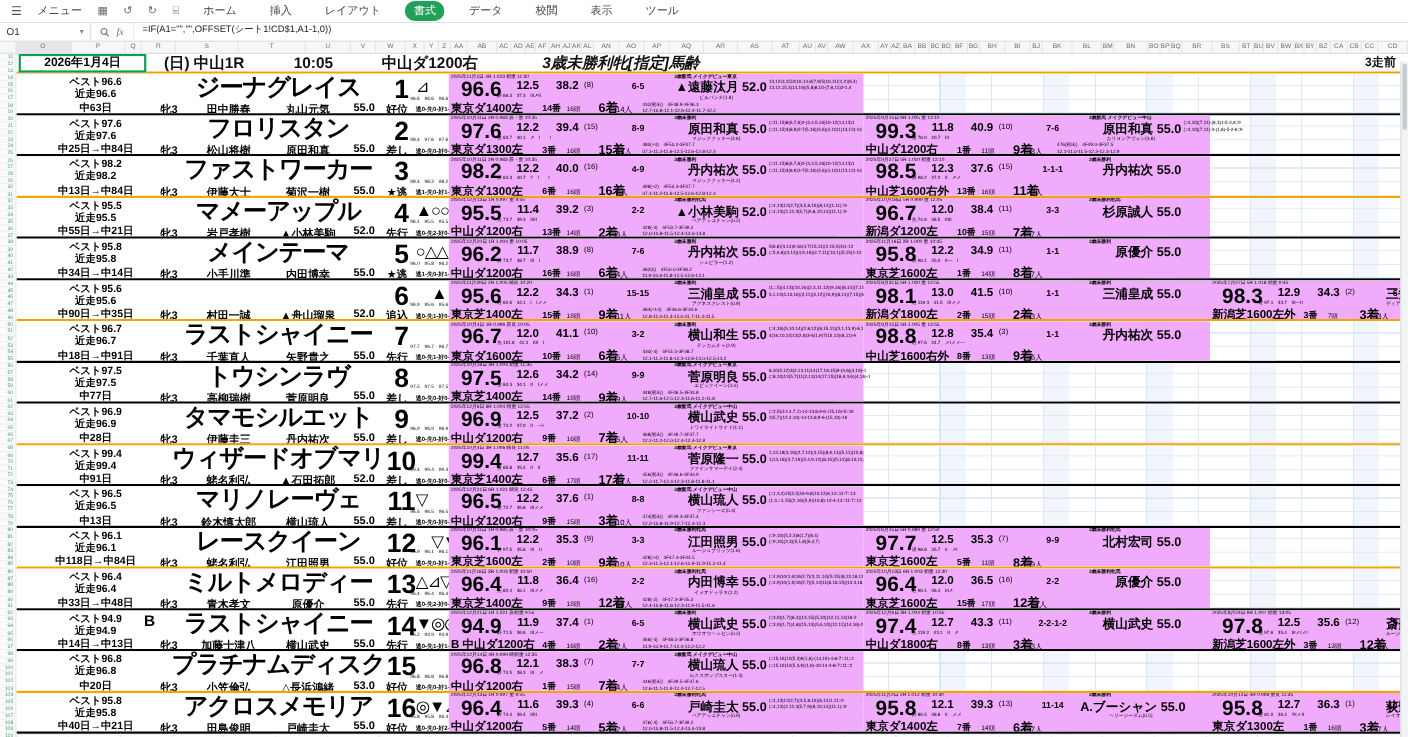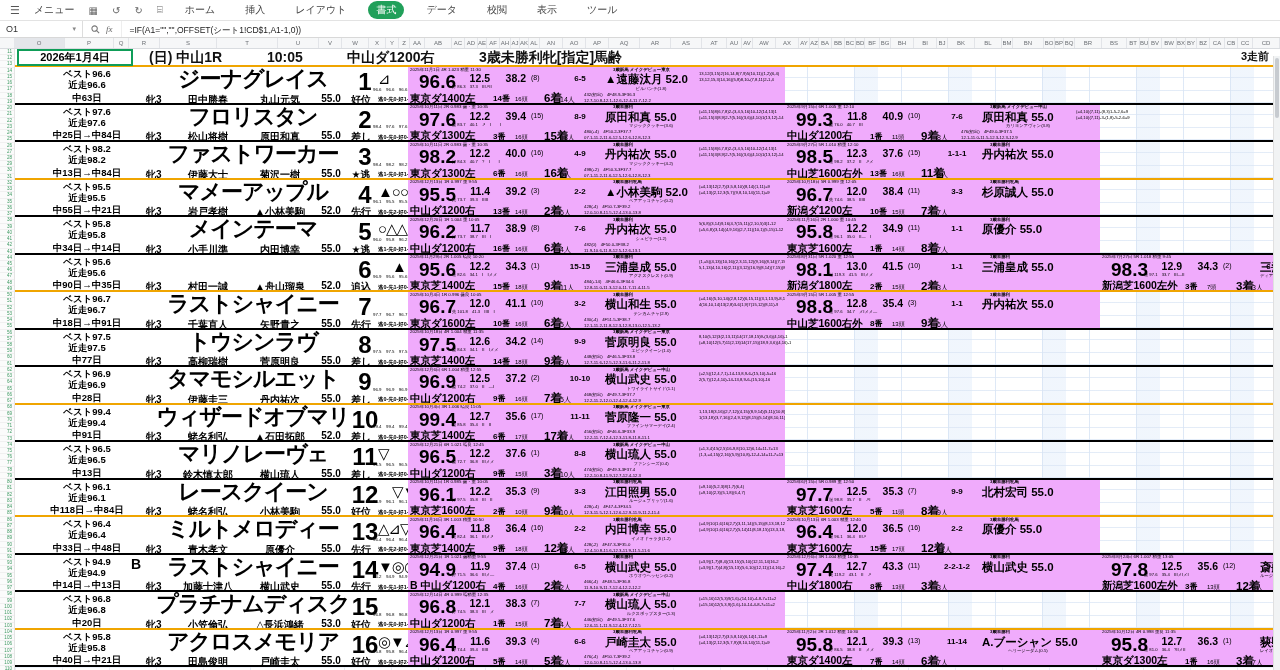--- a/index.html
+++ b/index.html
@@ -5,21 +5,21 @@
   html,body{margin:0;padding:0;background:#fff;font-family:"Liberation Sans","DejaVu Sans",sans-serif;}
   .app{position:relative;width:1280px;height:670px;overflow:hidden;background:#fff;}
   
   .menubar{height:20px;display:flex;align-items:center;gap:14px;padding:0 10px;font-size:10px;color:#444;background:#fff;}
   .menubar .mi{cursor:default;}
   .hamburger{font-size:11px;color:#555;}
   .tico{color:#666;font-size:10px;}
   .tab{padding:2px 8px;border-radius:9px;}
   .tab.active{background:#21a05a;color:#fff;}
   
-  .fbar{height:16px;display:flex;align-items:flex-end;border-top:1px solid #e3e3e3;border-bottom:1px solid #d8d8d8;font-size:9px;color:#333;}
+  .fbar{height:16px;display:flex;align-items:flex-start;border-top:1px solid #e3e3e3;border-bottom:1px solid #d8d8d8;font-size:9px;color:#333;}
   .namebox{width:70px;display:flex;align-items:center;justify-content:space-between;padding:0 6px;border-right:1px solid #ddd;height:100%;}
   .namebox .caret{font-size:7px;color:#888;}
   .fxzone{display:flex;align-items:center;gap:6px;padding:0 8px;border-right:1px solid #eee;height:100%;}
   .fx{font-style:italic;font-family:"Liberation Serif",serif;color:#666;}
   .formula{padding:0 8px;font-size:8.5px;color:#222;white-space:nowrap;}
   
   .colheads{height:10px;display:flex;background:#f6f7f8;border-bottom:1px solid #d9dce0;overflow:hidden;padding-left:14px;}
   .ch{flex:0 0 auto;border-right:1px solid #e2e4e8;font-size:6px;color:#6b6f74;text-align:center;line-height:10px;overflow:hidden;}
   .ch.sel{background:#e4e6ea;}
   
@@ -61,21 +61,21 @@
   .race.rp2{left:1085px;width:181px;text-decoration:underline;}
   .race .a{position:absolute;white-space:nowrap;}
   .rf-hl{left:2px;top:-0.5px;font-size:4.4px;color:#111;}
   .rf-hr{left:205px;top:-0.5px;font-size:4.4px;font-weight:bold;color:#111;}
   .rf-big{left:0px;top:4px;width:48px;font-size:19px;font-weight:bold;text-align:right;}
   .rf-f1{left:52px;top:5px;width:30px;font-size:10.5px;font-weight:bold;text-align:right;}
   .rf-f2{left:85px;top:5px;width:33px;font-size:10.5px;font-weight:bold;text-align:right;}
   .rf-sub{left:44px;top:17px;font-size:4.2px;color:#444;}
   .rf-gate{left:123px;top:7px;font-size:7px;}
   .rf-cor{left:148px;top:7px;width:48px;font-size:8px;font-weight:bold;text-align:center;}
-  .rf-j{left:197px;top:5px;width:92px;font-size:11.5px;font-weight:bold;text-align:left;}
+  .rf-j{left:197px;top:5px;width:92px;font-size:11.5px;font-weight:bold;text-align:right;}
   .rf-win{left:197px;top:18.5px;width:92px;font-size:4.3px;color:#333;text-align:center;}
   .rf-c1{left:291px;top:4px;font-size:4.2px;color:#222;max-width:150px;overflow:hidden;}
   .rf-c2{left:291px;top:10px;font-size:4.2px;color:#222;max-width:150px;overflow:hidden;}
   .rp1 .rf-c1,.rp1 .rf-c2{max-width:105px;}
   .rf-track{left:2px;top:24.5px;font-size:10.5px;font-weight:bold;}
   .rf-no{left:85px;top:26px;font-size:8px;font-weight:bold;}
   .rf-field{left:107px;top:28px;font-size:6px;}
   .rf-fin{left:124px;top:24px;font-size:11.5px;font-weight:bold;margin-left:12px;}
   .rf-pop{left:152px;top:28px;font-size:7px;}
   .rf-body{left:176px;top:24.5px;font-size:4.3px;color:#222;}
@@ -296,21 +296,21 @@
         <div class="rn">109</div>
         <div class="rn">110</div>
       </div>
     <div class="content">
 
       <div class="racehead">
         <div class="datecell">2026年1月4日</div>
         <span class="t" style="left:134px;font-size:14px;">(日) 中山1R</span>
         <span class="t" style="left:252px;font-size:14px;">10:05</span>
         <span class="t" style="left:332px;font-size:14px;">中山ダ1200右</span>
-        <span class="t" style="left:464px;font-size:14px;">3歳未勝利牝[指定]馬齢</span>
+        <span class="t" style="left:478px;font-size:14px;font-style:italic;">3歳未勝利牝[指定]馬齢</span>
         <span class="t" style="left:1226px;font-size:11px;">3走前</span>
       </div>
 
       <div id="rows">
           <div class="hrow">
     <div class="ebg"></div>
     <span class="a f-best">ベスト96.6</span>
     <span class="a f-recent">近走96.6</span>
     <span class="a f-int">中63日</span>
     <span class="a f-flag"></span>
@@ -869,21 +869,21 @@
     <span class="a f-best">ベスト96.1</span>
     <span class="a f-recent">近走96.1</span>
     <span class="a f-int">中118日→中84日</span>
     <span class="a f-flag"></span>
     <span class="a f-name">レースクイーン</span>
     <span class="a f-num">12</span>
     <span class="a f-marks">　▽▼</span>
     <span class="a f-minis">96.9　96.1　96.1</span>
     <span class="a f-sex">牝3</span>
     <span class="a f-trainer">蛯名利弘</span>
-    <span class="a f-jockey">小林美駒</span>
+    <span class="a f-jockey">江田照男</span>
     <span class="a f-wt">55.0</span>
     <span class="a f-style">好位</span>
     <span class="a f-rec">逃0-先0-好1-差0-追1</span>
     <span class="races"><div class="race rp0">
     <span class="a rf-hl">2025年10月11日 1R 0.985 曇・重 10:05</span>
     <span class="a rf-hr">3歳未勝利牝馬</span>
     <span class="a rf-big">96.1</span>
     <span class="a rf-f1">12.2</span>
     <span class="a rf-f2">35.3</span>
     <span class="a rf-sub">好 97.5　35.8　ⅠⅠⅠゝⅠⅠゝ</span>

